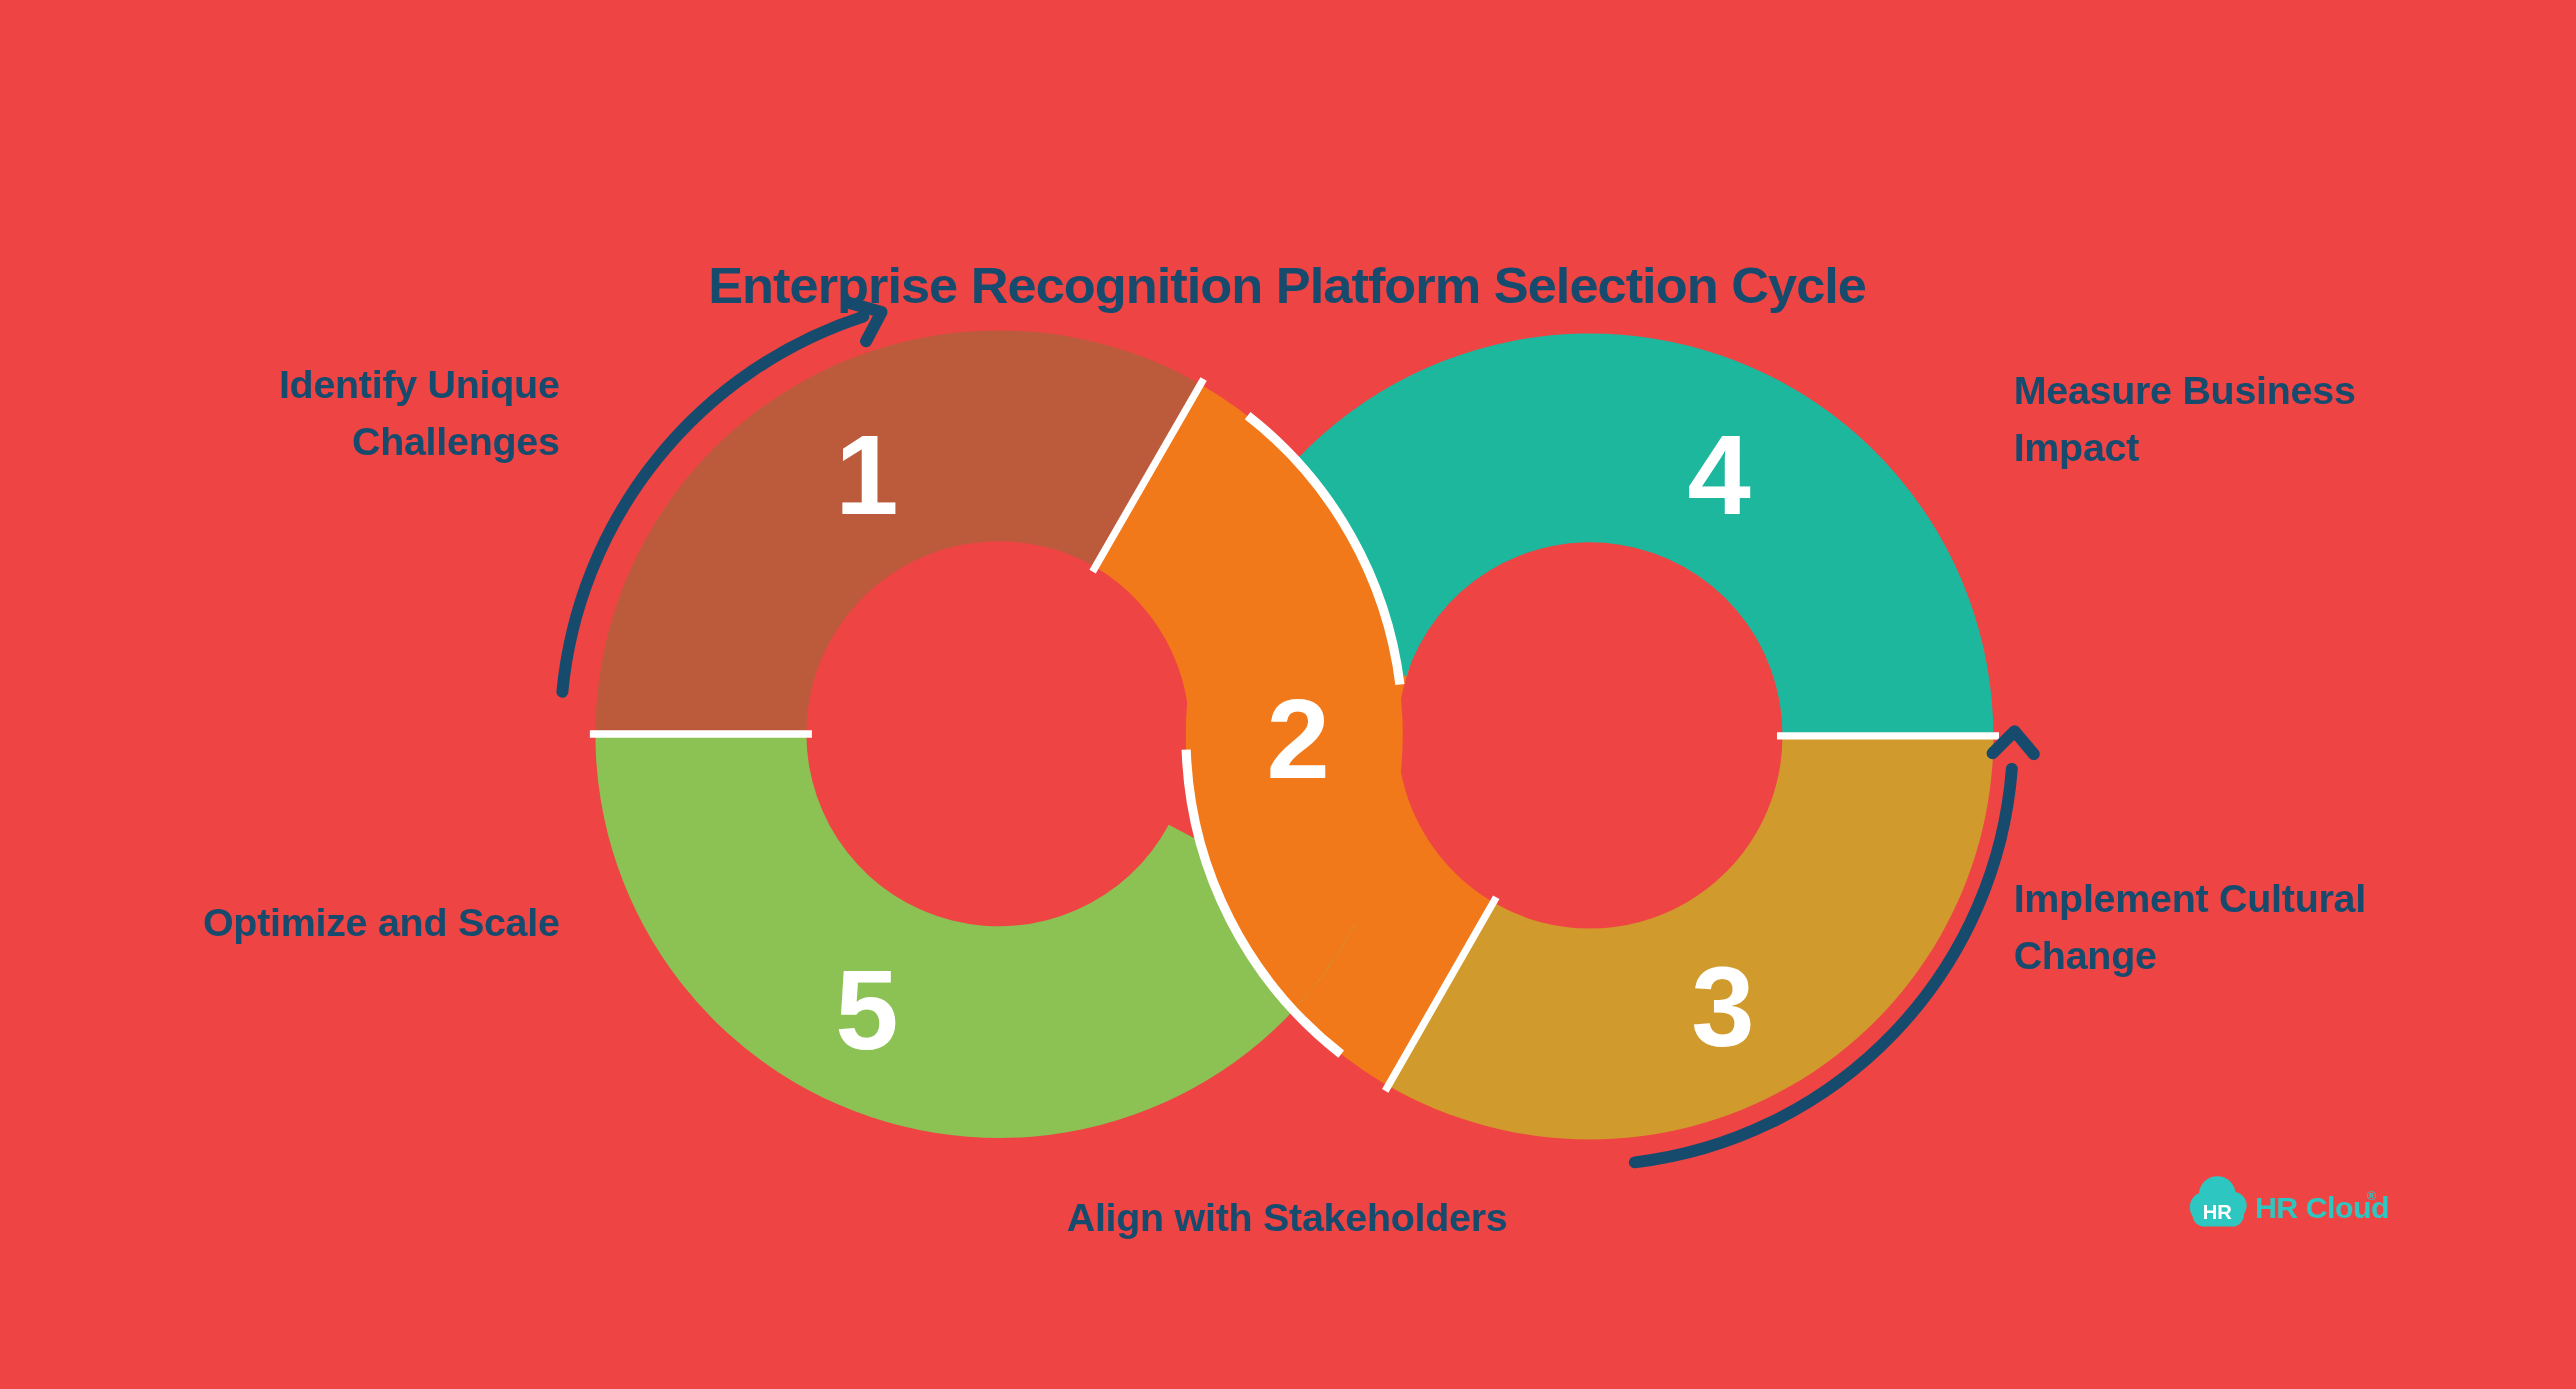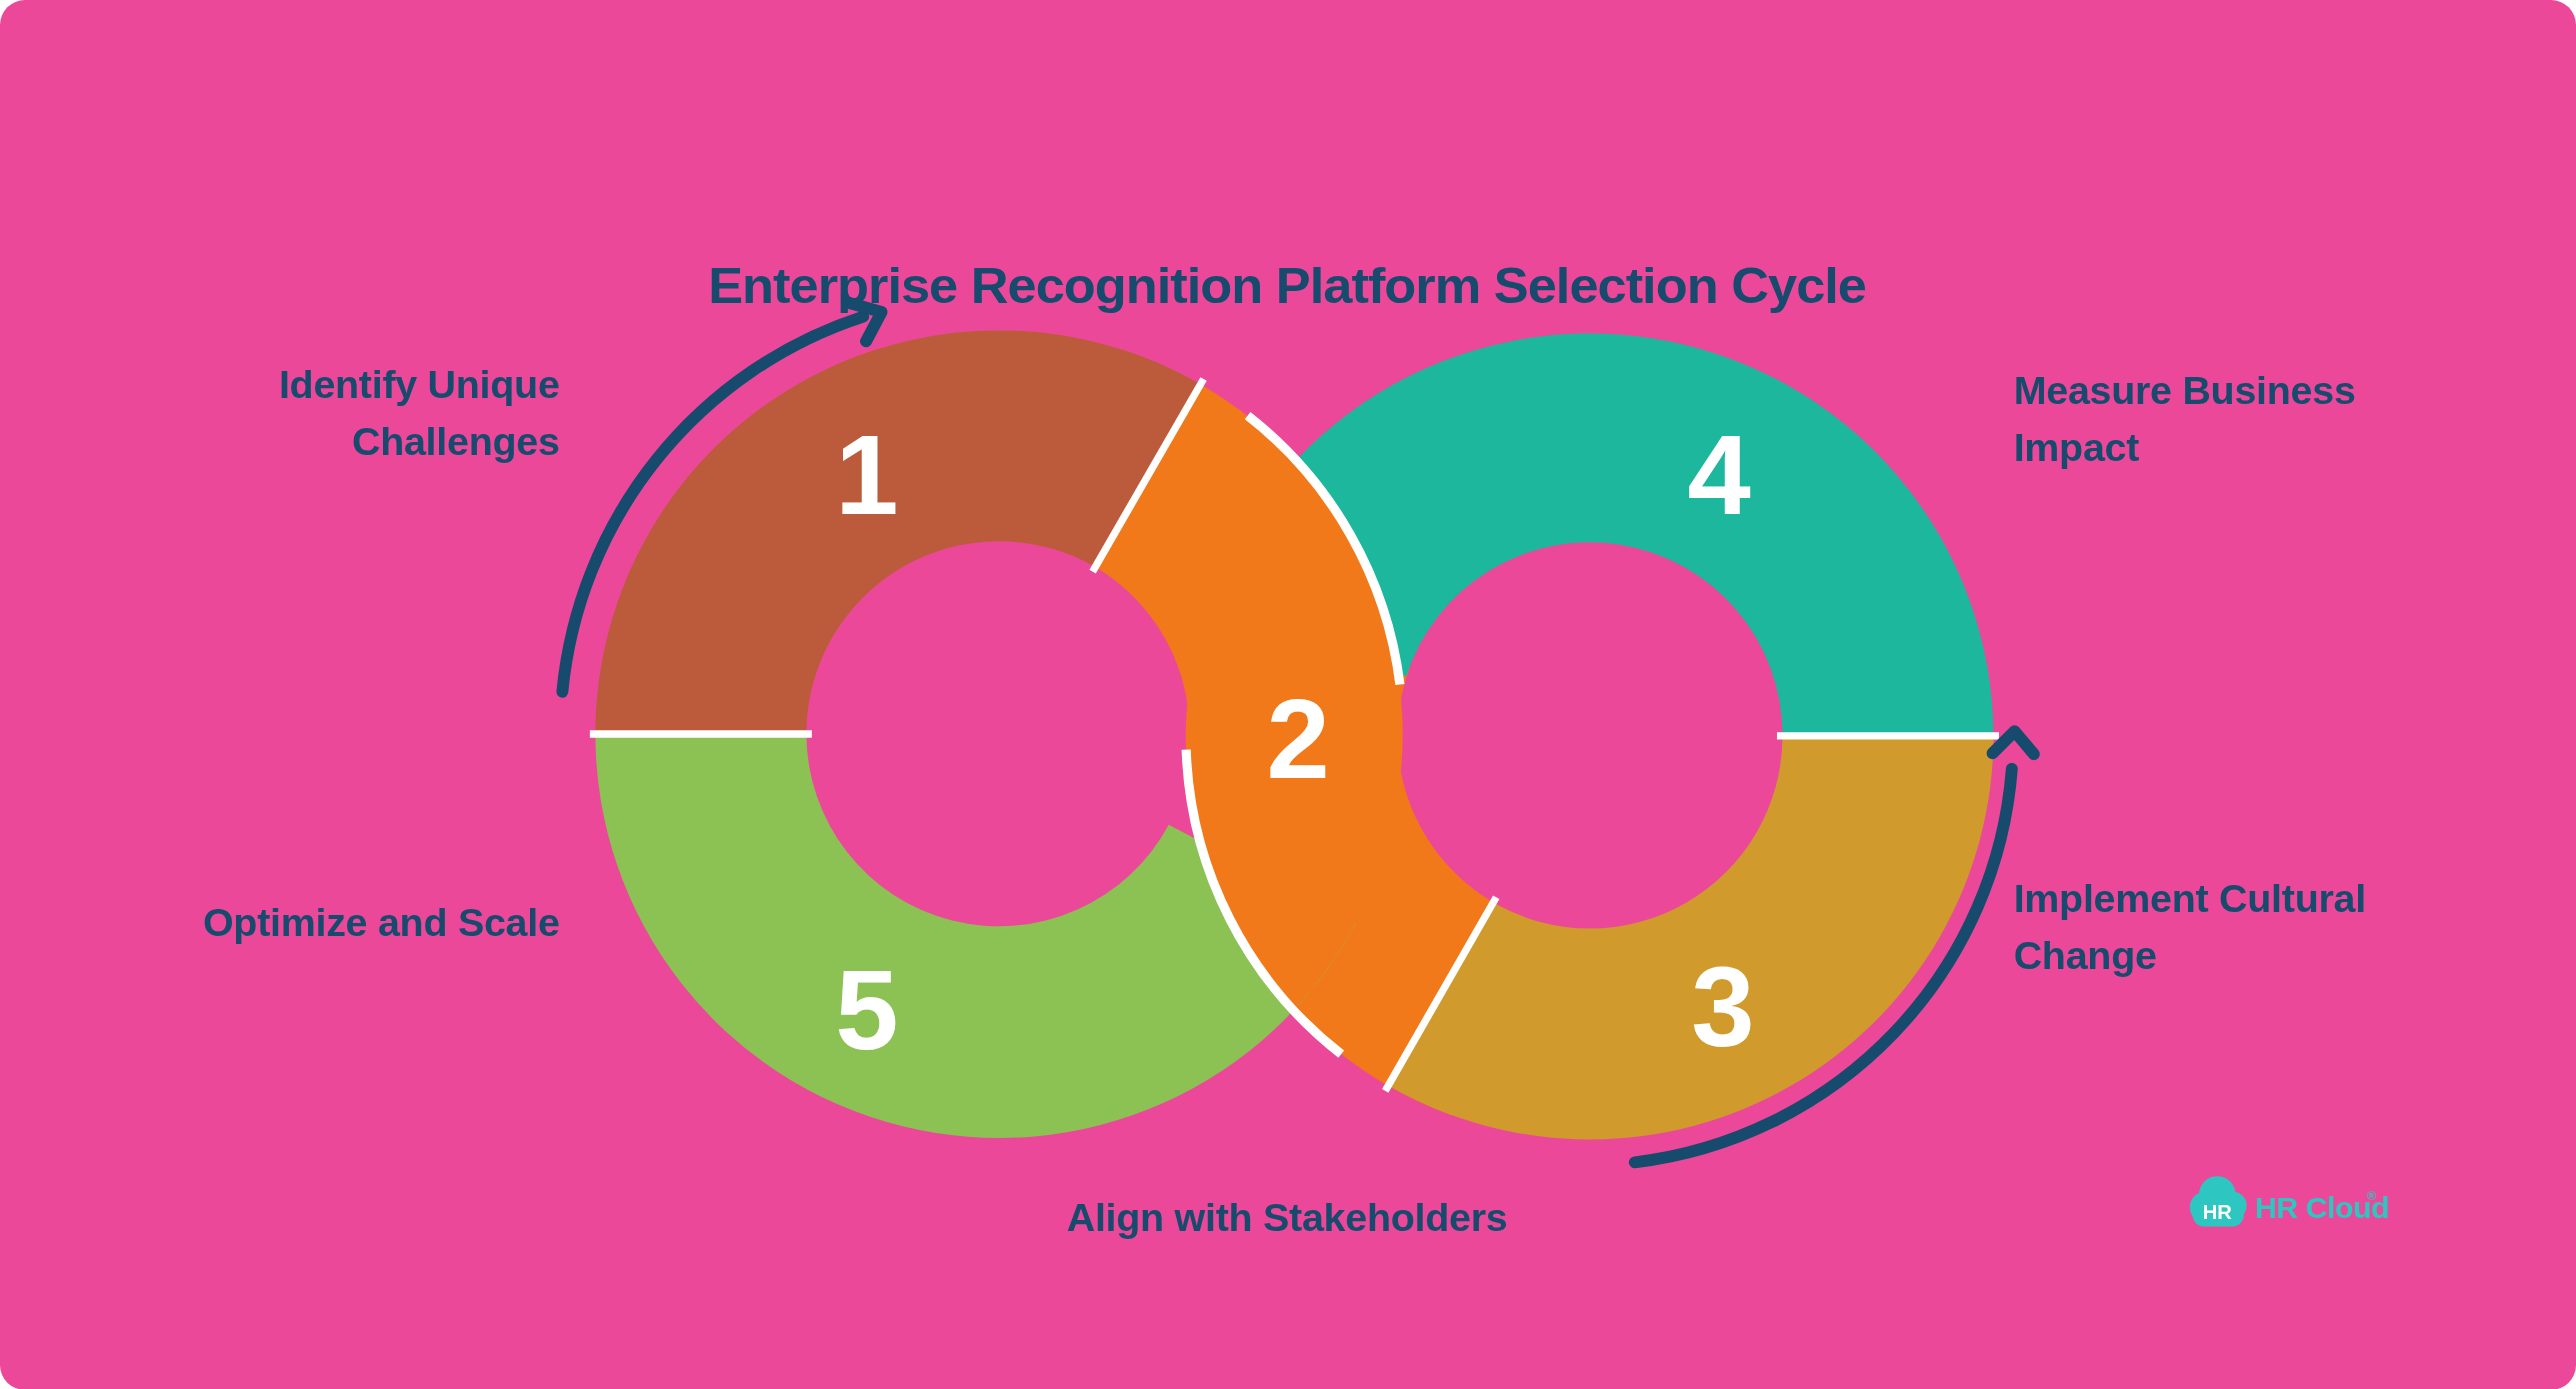--- a/index.html
+++ b/index.html
@@ -1,16 +1,16 @@
 <!DOCTYPE html>
 <html style="font-size:14.7px"><head>
 <meta charset="utf-8">
 <style>
   html,body{margin:0;padding:0;background:#ffffff;}
-  .stage{position:relative;width:2576px;height:1390px;background:#ec4899;overflow:hidden;border-radius:25px;}
+  .stage{position:relative;width:2576px;height:1390px;background:#ef4444;overflow:hidden;}
   svg{position:absolute;left:0;top:0;}
   text{font-family:"Liberation Sans", sans-serif;}
   .title-text{font-weight:800;font-size:54px;letter-spacing:-1px;}
   .side-label{font-weight:700;font-size:43px;letter-spacing:-0.3px;}
   .seg-number{font-weight:700;font-size:124px;}
   .brand-text{font-weight:700;font-size:33px;letter-spacing:-0.5px;}
   .brand-mark-text{font-weight:700;font-size:22px;}
   .brand-reg{font-weight:700;font-size:14px;}
   .gap-line{stroke:#ffffff;fill:none;}
   .arrow{fill:none;stroke-linecap:round;stroke-linejoin:round;}

